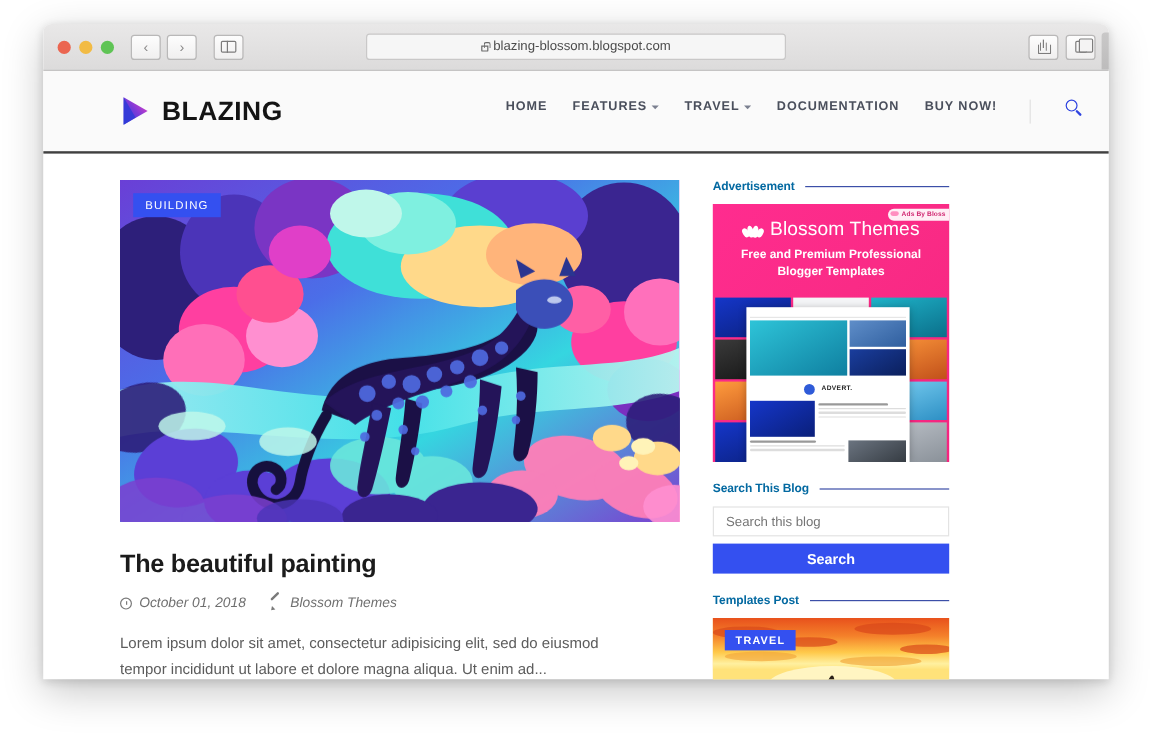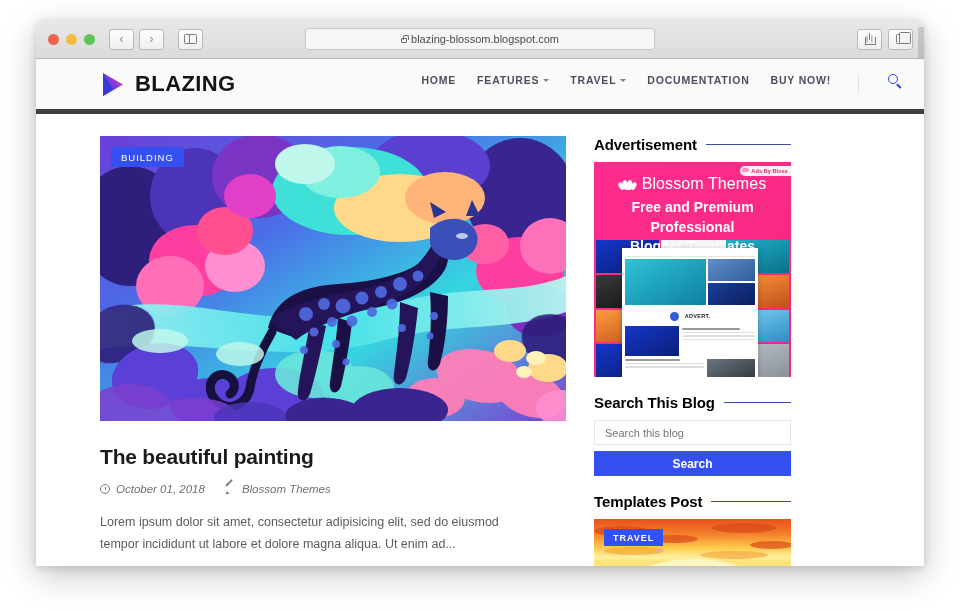--- a/index.html
+++ b/index.html
@@ -102,23 +102,23 @@
   .plus-tab {
     position: absolute; right: -20px; top: 7px;
     width: 26px; height: 31px;
     background: linear-gradient(#c9c8c8,#bdbcbc);
     display:flex; align-items:center; justify-content:center;
     font-size: 15px; color:#6d6c6c; border-radius: 3px 3px 0 0;
   }
 
   
   .site-header {
-    height: 55px;
+    height: 69px;
     background: #fafafa;
-    border-bottom: 5px solid #404040;
+    border-bottom: 2px solid #404040;
     display: flex;
     align-items: center;
     padding: 0 26px 0 64px;
   }
 
   .brand { display: flex; align-items: center; gap: 9px; }
   .brand-mark {
     width: 26px; height: 27px;
     position: relative;
   }
@@ -244,23 +244,23 @@
 
   
   .widget { margin-bottom: 17px; }
   .widget-title {
     display: flex;
     align-items: center;
     gap: 9px;
     margin-bottom: 9px;
   }
   .widget-title-text {
-    font-size: 15px;
+    font-size: 10px;
     font-weight: bold;
-    color: #000000;
+    color: #0369a1;
     white-space: nowrap;
     letter-spacing: -0.1px;
   }
   .widget-title-line { flex: 1; height: 1.6px; background: #3c4fa8; }
 
   
   .ad-banner {
     width: 197px;
     height: 215px;
     position: relative;
@@ -300,21 +300,21 @@
   .ad-lotus span:nth-child(1){ left:0; transform: rotate(-34deg); height:8px;}
   .ad-lotus span:nth-child(2){ left:4px; transform: rotate(-15deg); height:10px;}
   .ad-lotus span:nth-child(3){ left:8px; transform: rotate(8deg); height:10px;}
   .ad-lotus span:nth-child(4){ left:12px; transform: rotate(30deg); height:8px;}
 
   .ad-brand-text { color:#ffffff; font-size:16px; letter-spacing:0.1px; }
   .ad-headline {
     position: absolute; top: 36px; left: 0; right: 0;
     text-align: center;
     color: #ffffff;
-    font-size: 14px;
+    font-size: 10px;
     font-weight: bold;
     line-height: 1.4;
     z-index: 4;
     padding: 0 2px;
   }
   .ad-shots {
     position: absolute; left: 0; right: 0; top: 78px; bottom: 0;
     display: flex; gap: 2px; padding: 0 2px;
     z-index: 3;
   }

